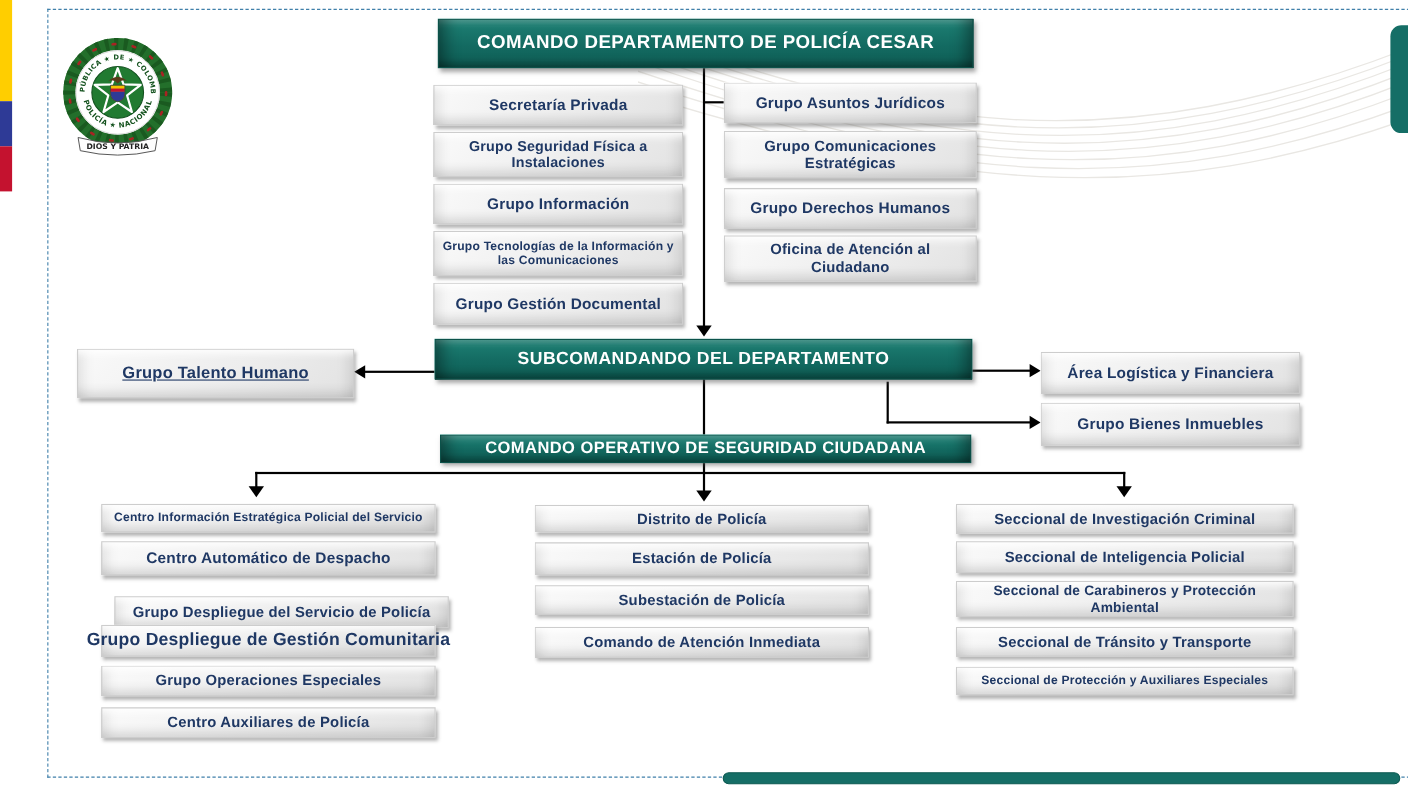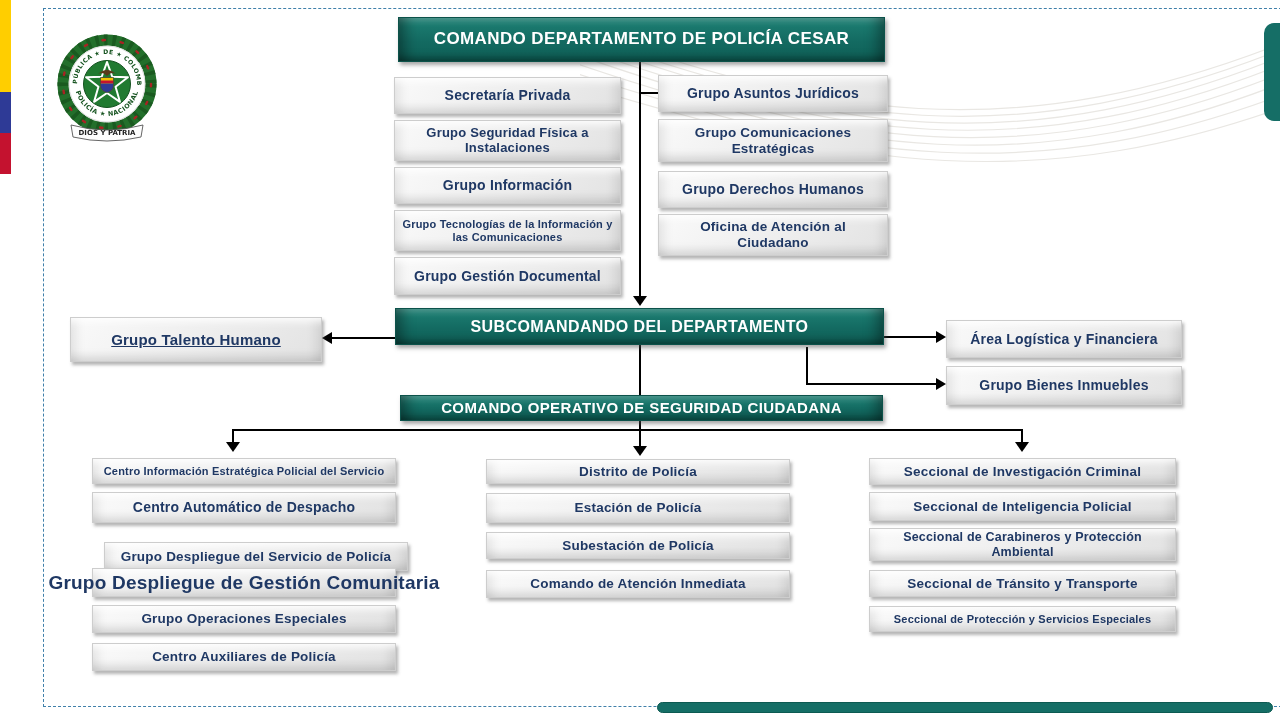--- a/index.html
+++ b/index.html
@@ -159,28 +159,28 @@
   <div class="tnode" style="left:395px;top:308px;width:489px;height:37px;font-size:16px;">SUBCOMANDANDO DEL DEPARTAMENTO</div>
   <div class="node" style="left:70px;top:317px;width:252px;height:45px;font-size:15px;text-decoration:underline;">Grupo Talento Humano</div>
   <div class="node" style="left:946px;top:320px;width:236px;height:38px;font-size:14px;">Área Logística y Financiera</div>
   <div class="node" style="left:946px;top:366px;width:236px;height:39px;font-size:14px;">Grupo Bienes Inmuebles</div>
 
   <div class="tnode" style="left:400px;top:395px;width:483px;height:26px;font-size:15px;">COMANDO OPERATIVO DE SEGURIDAD CIUDADANA</div>
 
   <div class="node nw" style="left:92px;top:458px;width:304px;height:26px;font-size:11px;">Centro Información Estratégica Policial del Servicio</div>
   <div class="node" style="left:92px;top:492px;width:304px;height:31px;font-size:14px;">Centro Automático de Despacho</div>
   <div class="node nw" style="left:104px;top:530px;width:304px;height:29px;font-size:13.5px;margin-top:12px;">Grupo Despliegue del Servicio de Policía</div>
-  <div class="node nw" style="left:92px;top:568px;width:304px;height:29px;font-size:19px;">Grupo Despliegue de Gestión Comunitaria</div>
+  <div class="node nw" style="left:92px;top:568px;width:304px;height:29px;font-size:16px;">Grupo Despliegue de Gestión Comunitaria</div>
   <div class="node" style="left:92px;top:605px;width:304px;height:28px;font-size:13.5px;">Grupo Operaciones Especiales</div>
   <div class="node" style="left:92px;top:643px;width:304px;height:28px;font-size:13.5px;">Centro Auxiliares de Policía</div>
 
   <div class="node" style="left:486px;top:459px;width:304px;height:25px;font-size:13.5px;">Distrito de Policía</div>
   <div class="node" style="left:486px;top:493px;width:304px;height:30px;font-size:13.5px;">Estación de Policía</div>
   <div class="node" style="left:486px;top:532px;width:304px;height:27px;font-size:13.5px;">Subestación de Policía</div>
   <div class="node" style="left:486px;top:570px;width:304px;height:28px;font-size:13.5px;">Comando de Atención Inmediata</div>
 
   <div class="node" style="left:869px;top:458px;width:307px;height:27px;font-size:13.5px;">Seccional de Investigación Criminal</div>
   <div class="node" style="left:869px;top:492px;width:307px;height:29px;font-size:13.5px;">Seccional de Inteligencia Policial</div>
   <div class="node" style="left:869px;top:528px;width:307px;height:33px;font-size:12.5px;">Seccional de Carabineros y Protección Ambiental</div>
   <div class="node" style="left:869px;top:570px;width:307px;height:27px;font-size:13.5px;">Seccional de Tránsito y Transporte</div>
-  <div class="node nw" style="left:869px;top:606px;width:307px;height:26px;font-size:11px;">Seccional de Protección y Servicios Especiales</div>
+  <div class="node nw" style="left:869px;top:606px;width:307px;height:26px;font-size:11px;">Seccional de Protección y Auxiliares Especiales</div>
 
 </div>
 
 </body></html>

